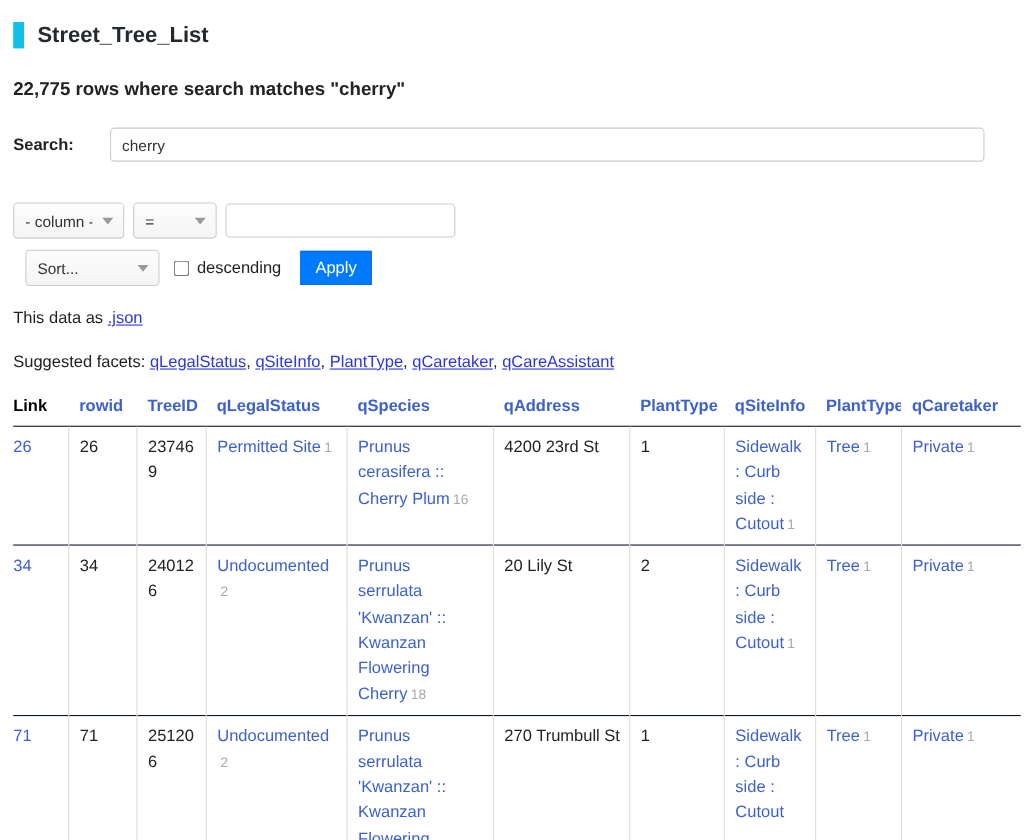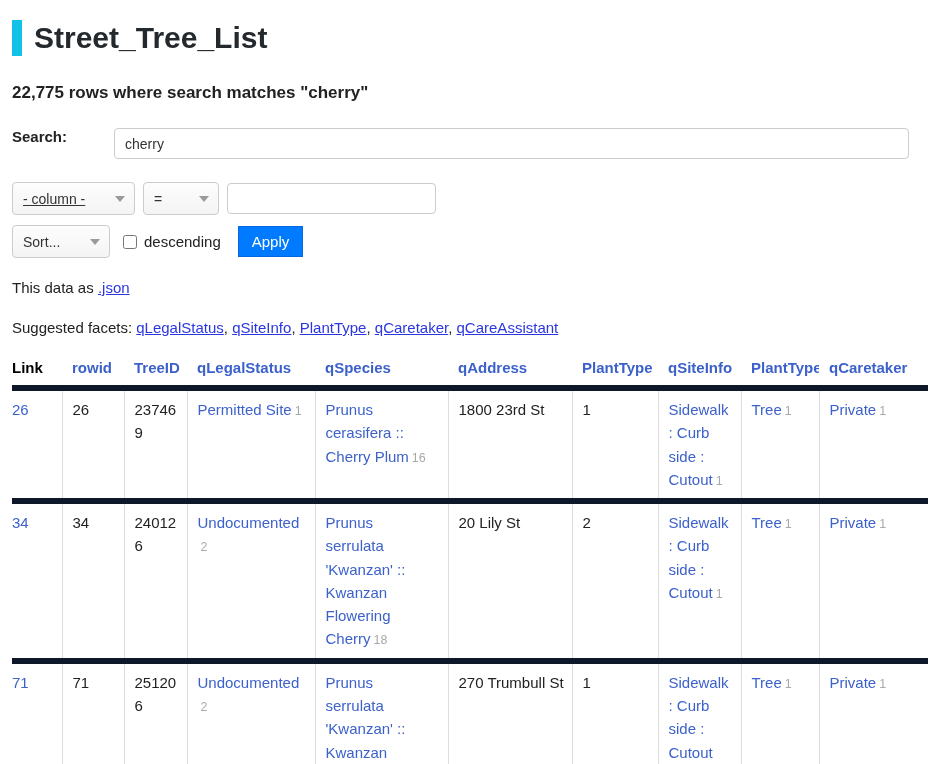--- a/index.html
+++ b/index.html
@@ -14,30 +14,30 @@
   body {
     width: 940px; height: 764px; overflow: hidden;
     background: #fff; color: #222;
     font-family: "Liberation Sans", sans-serif;
     font-size: 15px;
   }
   .wrap { padding: 14px 12px 0 12px; }
 
   h1.page-title {
     margin: 6px 0 27px 0;
-    font-size: 30px; font-weight: bold; color: #24292e;
+    font-size: 20px; font-weight: bold; color: #24292e;
     border-left: 10px solid var(--accent);
     padding-left: 12px; line-height: 1.2;
   }
   .row-count {
     font-weight: bold; font-size: 17px; color: #222;
     margin: 0 0 25px 0;
   }
 
-  .search-row { display: flex; align-items: flex-start; margin-bottom: 23px; gap: 14px; }
+  .search-row { display: flex; align-items: center; margin-bottom: 37px; }
   .search-label { font-weight: bold; width: 88px; flex: none; }
   .search-input {
     width: 795px; height: 31px;
     border: 1px solid #ccc; border-radius: 4px;
     padding: 0 10px; font-size: 14px; color: #333;
     font-family: "Liberation Sans", sans-serif;
   }
 
   .select-wrap { position: relative; display: inline-block; }
   select {
@@ -47,23 +47,23 @@
     height: 33px; padding: 0 28px 0 10px;
     font-size: 14px; color: #333;
     font-family: "Liberation Sans", sans-serif;
   }
   .arrow-icon {
     position: absolute; right: 10px; top: 14px; pointer-events: none;
     width: 0; height: 0;
     border-left: 5px solid transparent; border-right: 5px solid transparent;
     border-top: 6px solid #9a9a9a;
   }
-  .col-select { width: 123px; text-decoration: underline; }
+  .col-select { width: 101px; }
   .op-select { width: 76px; }
-  .sort-select { width: 98px; }
+  .sort-select { width: 122px; margin-left: 11px; }
 
   .filter-row { display: flex; align-items: center; margin-bottom: 10px; }
   .filter-row .select-wrap { margin-right: 8px; }
   .filter-value-input {
     width: 209px; height: 31px;
     border: 1px solid #ccc; border-radius: 4px;
     padding: 0 10px; font-size: 14px;
     font-family: "Liberation Sans", sans-serif;
   }
 
@@ -90,21 +90,21 @@
     width: 916px; margin-top: 2px;
   }
   th {
     text-align: left; font-size: 15px; font-weight: bold;
     padding: 4px 10px 9px 10px; white-space: nowrap; overflow: hidden;
   }
   th:first-child { padding-left: 0; color: #000; }
   th a { color: var(--table_link); text-decoration: none; }
   td {
     vertical-align: top; font-size: 15px; line-height: 1.55;
-    border-top: 6px solid #0f172a;
+    border-top: 1px solid #0f172a;
     padding: 7px 10px;
     color: #222; word-wrap: break-word;
   }
   td + td { border-left: 1px solid #ddd; }
   td:first-child { padding-left: 0; }
   td:nth-child(5) { padding-right: 15px; }
   td:nth-child(6) { padding-right: 6px; }
   td a { color: var(--table_link); text-decoration: none; }
   .count { color: var(--count_gray); font-size: 12.5px; margin-left: 3px; }
 </style>
@@ -190,21 +190,21 @@
           <th><a href="#">qCaretaker</a></th>
         </tr>
       </thead>
     <tbody id="results-body">
         <tr>
           <td><a href="#">26</a></td>
           <td>26</td>
           <td>237469</td>
           <td><a href="#">Permitted Site</a><span class="count">1</span></td>
           <td><a href="#">Prunus cerasifera :: Cherry Plum</a><span class="count">16</span></td>
-          <td>1800 23rd St</td>
+          <td>4200 23rd St</td>
           <td>1</td>
           <td><a href="#">Sidewalk: Curb side : Cutout</a><span class="count">1</span></td>
           <td><a href="#">Tree</a><span class="count">1</span></td>
           <td><a href="#">Private</a><span class="count">1</span></td>
         </tr>
         <tr>
           <td><a href="#">34</a></td>
           <td>34</td>
           <td>240126</td>
           <td><a href="#">Undocumented</a><span class="count">2</span></td>

